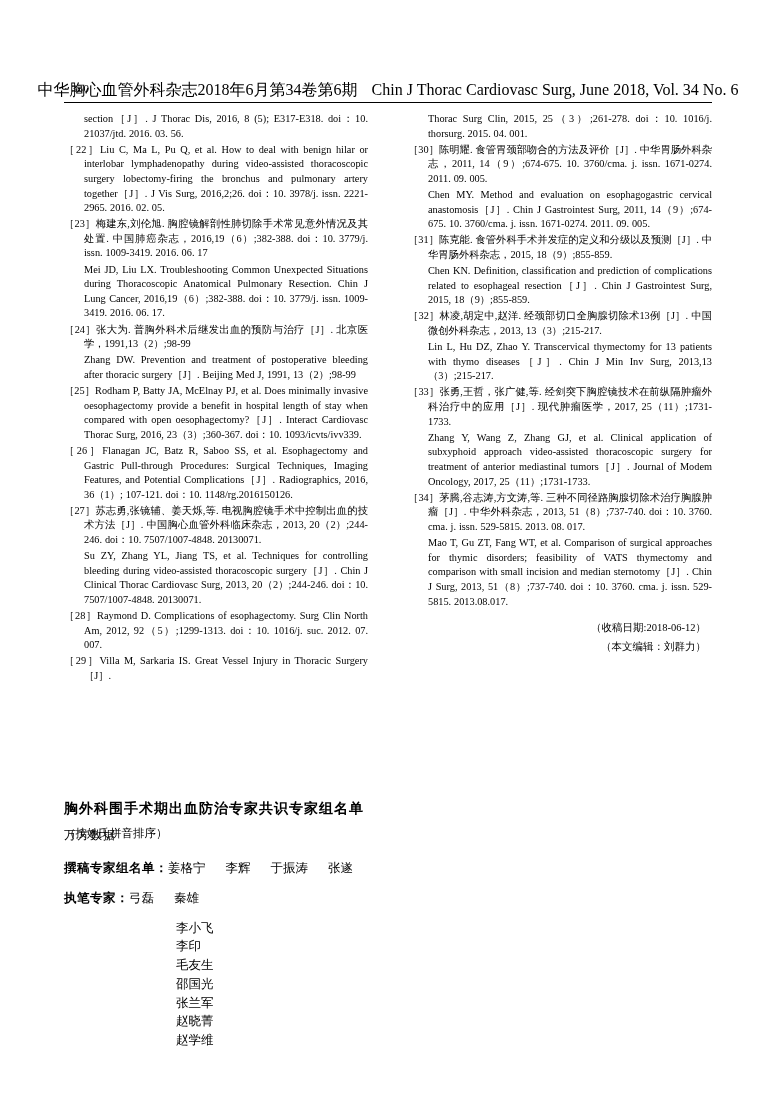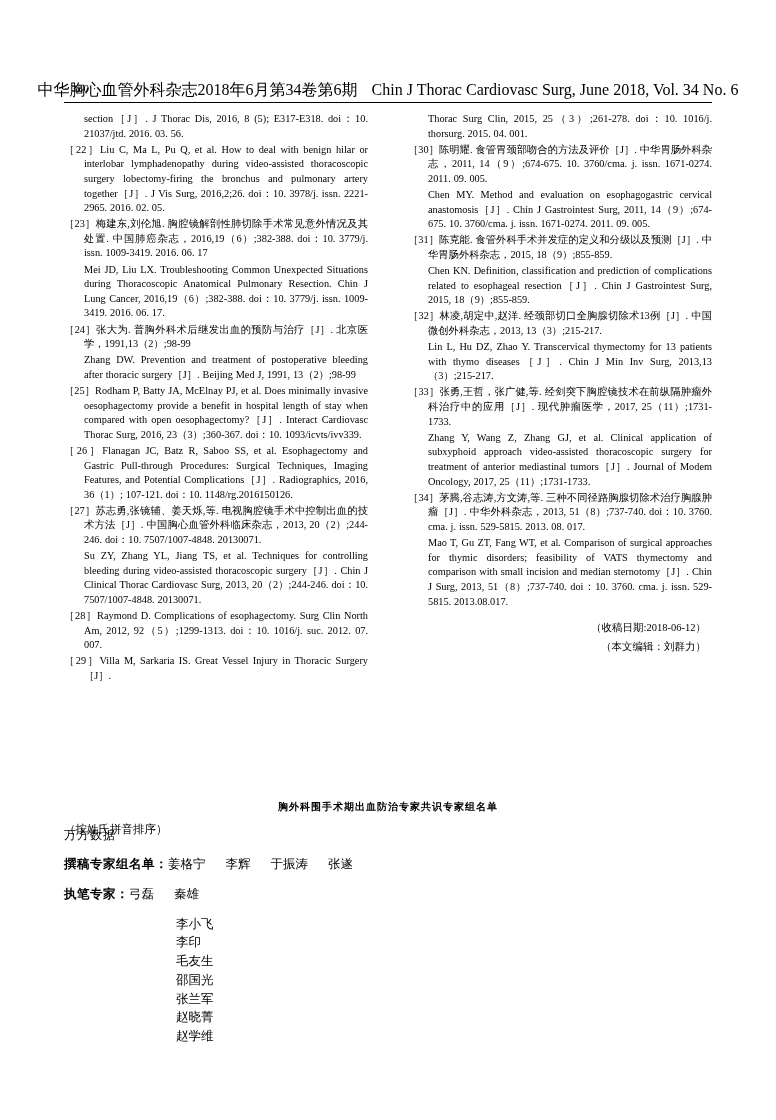--- a/index.html
+++ b/index.html
@@ -98,23 +98,23 @@
     padding-right: 6px;
   }
   
   .consensus {
     position: absolute;
     left: 64px;
     top: 800px;
     width: 648px;
   }
   .consensus h2 {
-    font-size: 10px;
+    font-size: 14px;
     font-weight: bold;
-    text-align: center;
+    text-align: left;
     margin: 0 0 8px 0;
     letter-spacing: 1px;
     font-family: Liberation Sans, sans-serif;
   }
   .consensus .sub {
     font-size: 11.5px;
     margin-bottom: 18px;
   }
   .grouprow {
     display: flex;

